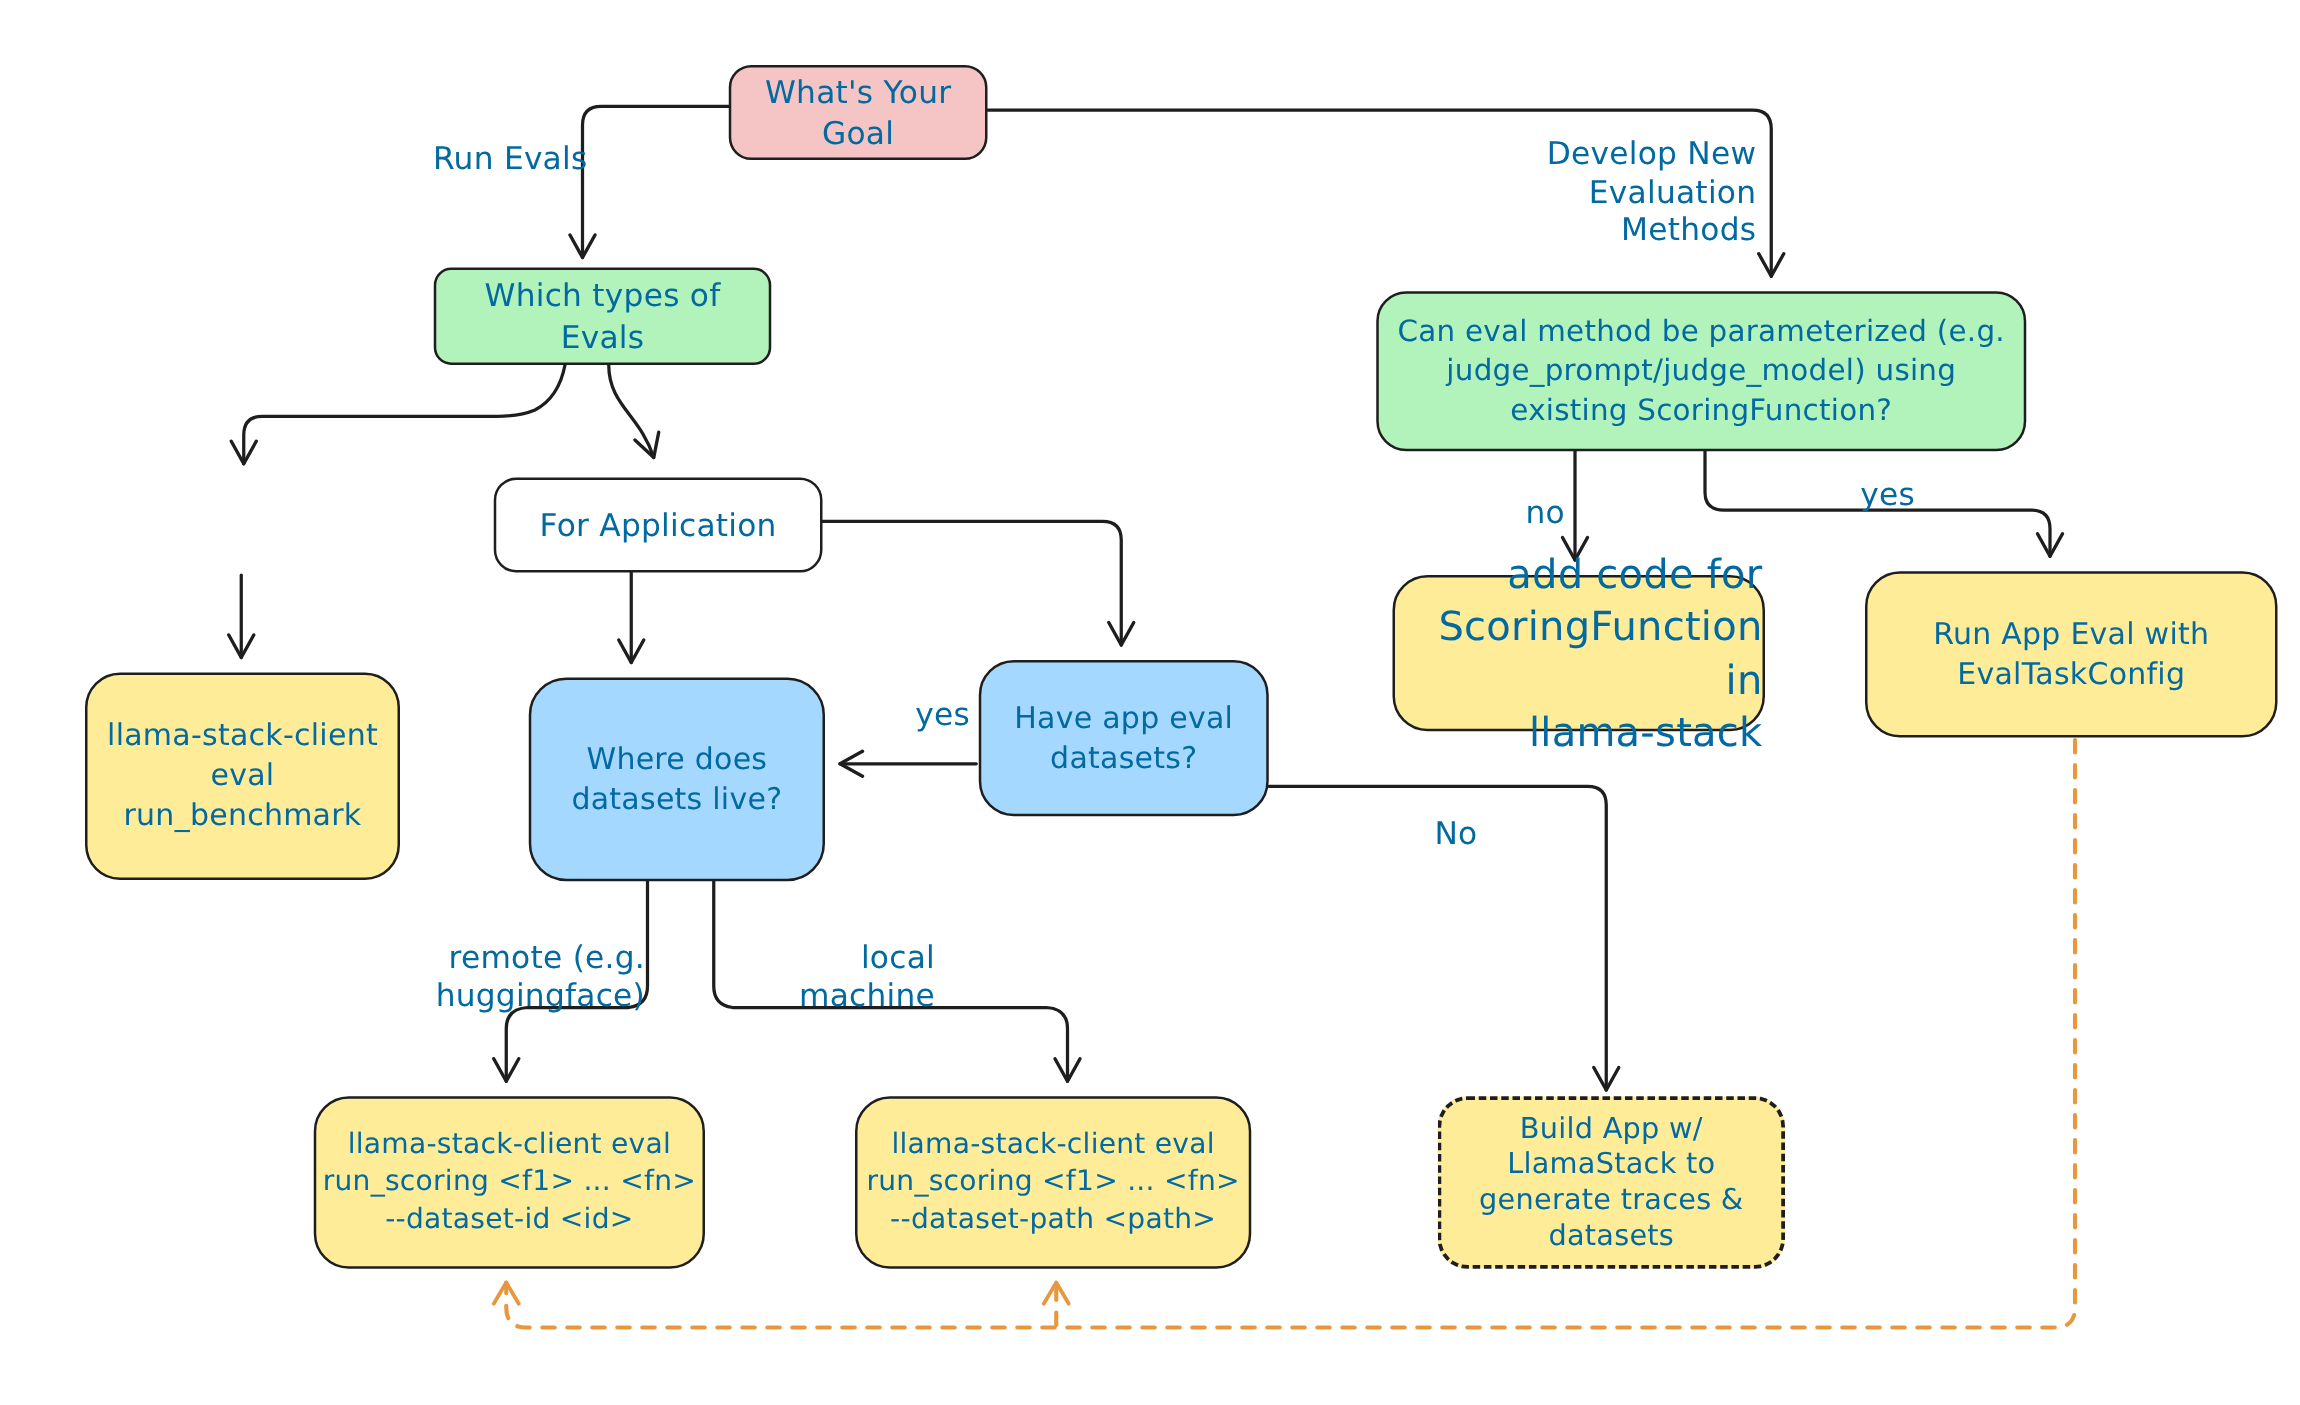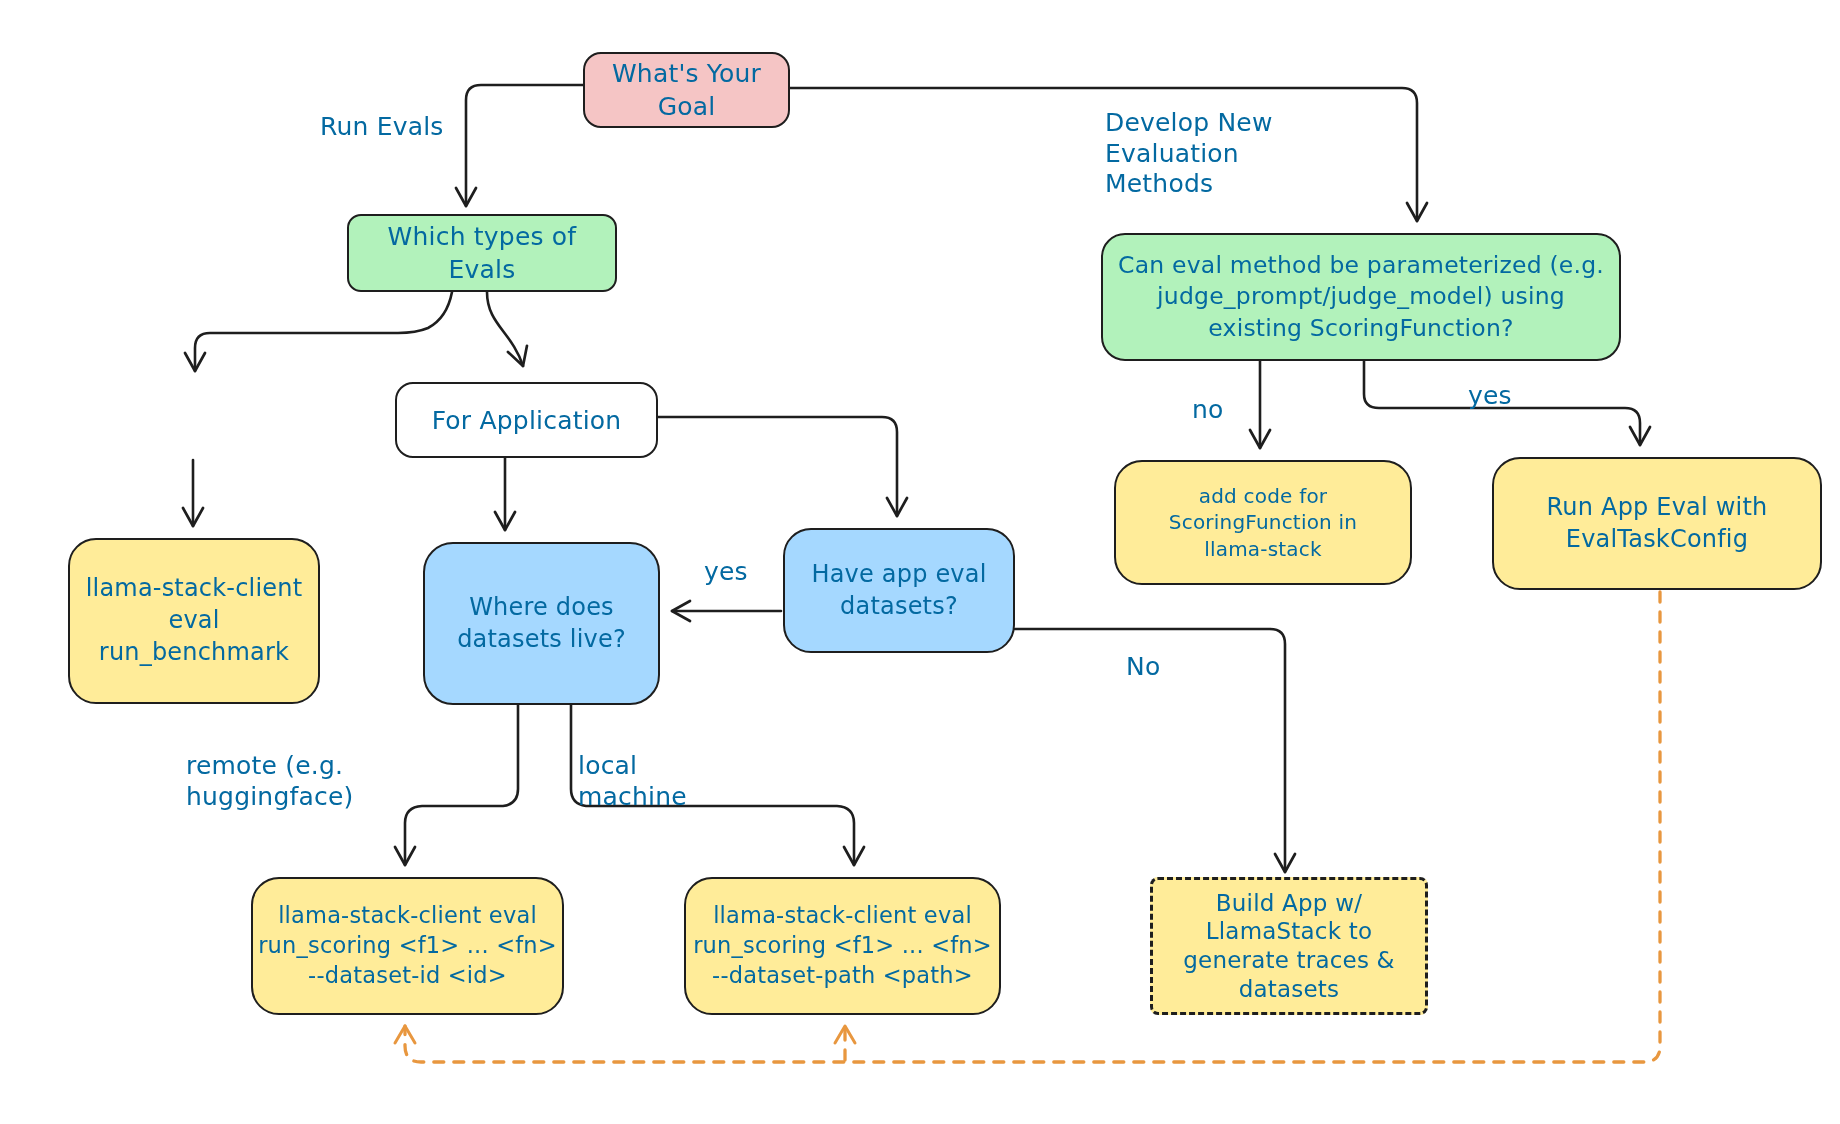--- a/index.html
+++ b/index.html
@@ -7,21 +7,21 @@
     position:relative;width:1840px;height:1124px;background:#ffffff;
     font-family:"DejaVu Sans",sans-serif;color:#0369a1;overflow:hidden;
   }
   #edges{position:absolute;left:0;top:0;width:1840px;height:1124px;}
   .node{
     position:absolute;box-sizing:border-box;border:2.6px solid #1e1e1e;
     display:flex;align-items:center;justify-content:center;text-align:center;
     white-space:pre-line;line-height:1.32;letter-spacing:.2px;
   }
   .elabel{
-    position:absolute;text-align:left;white-space:pre-line;
+    position:absolute;text-align:right;white-space:pre-line;
     font-size:25px;line-height:1.22;letter-spacing:.2px;
   }
 </style>
 </head>
 <body>
 
 <div id="canvas">
 
   <svg id="edges" width="1840" height="1124" viewBox="0 0 1840 1124">
     <defs>
@@ -68,36 +68,36 @@
 eval run_benchmark</div>
 
   <div class="node" style="left: 395px; top: 382px; width: 263px; height: 76px; border-radius: 18px; font-size: 25px; background-color: rgb(255, 255, 255);">For Application</div>
 
   <div class="node" style="left: 423px; top: 542px; width: 237px; height: 163px; border-radius: 30px; font-size: 24px; background-color: rgb(165, 216, 255);">Where does
 datasets live?</div>
 
   <div class="node" style="left: 783px; top: 528px; width: 232px; height: 125px; border-radius: 28px; font-size: 24px; background-color: rgb(165, 216, 255);">Have app eval
 datasets?</div>
 
-  <div class="node" style="left: 1114px; top: 460px; width: 298px; height: 125px; border-radius: 28px; font-size: 20px; background-color: rgb(255, 236, 153);">add code for
+  <div class="node" style="left: 1114px; top: 460px; width: 298px; height: 125px; border-radius: 28px; font-size: 32px; background-color: rgb(255, 236, 153); text-align: right;">add code for
 ScoringFunction in
 llama-stack</div>
 
   <div class="node" style="left: 1492px; top: 457px; width: 330px; height: 133px; border-radius: 28px; font-size: 24px; background-color: rgb(255, 236, 153);">Run App Eval with
 EvalTaskConfig</div>
 
   <div class="node" style="left: 251px; top: 877px; width: 313px; height: 138px; border-radius: 28px; font-size: 22.5px; background-color: rgb(255, 236, 153);">llama-stack-client eval
 run_scoring &lt;f1&gt; ... &lt;fn&gt;
 --dataset-id &lt;id&gt;</div>
 
   <div class="node" style="left: 684px; top: 877px; width: 317px; height: 138px; border-radius: 28px; font-size: 22.5px; background-color: rgb(255, 236, 153);">llama-stack-client eval
 run_scoring &lt;f1&gt; ... &lt;fn&gt;
 --dataset-path &lt;path&gt;</div>
 
-  <div class="node" style="left: 1150px; top: 877px; width: 278px; height: 138px; border-radius: 8px; font-size: 23px; border-style: dashed; border-width: 3px; line-height: 1.25; background-color: rgb(255, 236, 153);">Build App w/
+  <div class="node" style="left: 1150px; top: 877px; width: 278px; height: 138px; border-radius: 24px; font-size: 23px; border-style: dashed; border-width: 3px; line-height: 1.25; background-color: rgb(255, 236, 153);">Build App w/
 LlamaStack to
 generate traces &amp;
 datasets</div>
 
   <div class="elabel" style="left:320px;top:112px;width:150px;">Run Evals</div>
 
   <div class="elabel" style="left:1105px;top:108px;width:300px;">Develop New Evaluation
 Methods</div>
 
   <div class="elabel" style="left:1192px;top:395px;width:60px;">no</div>

